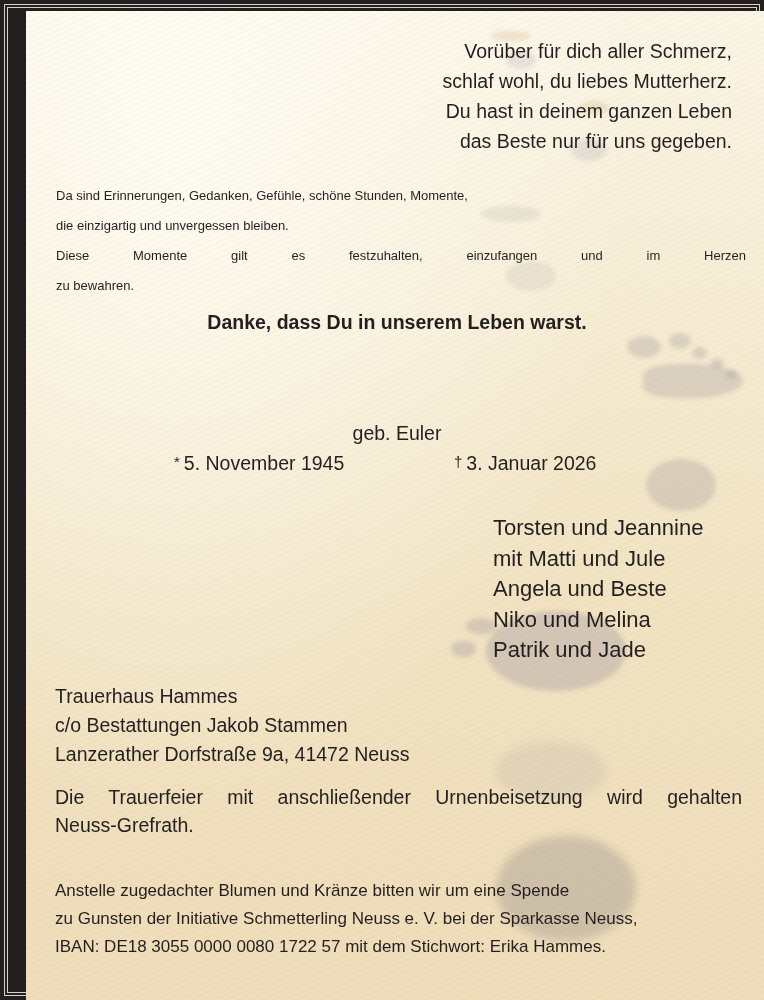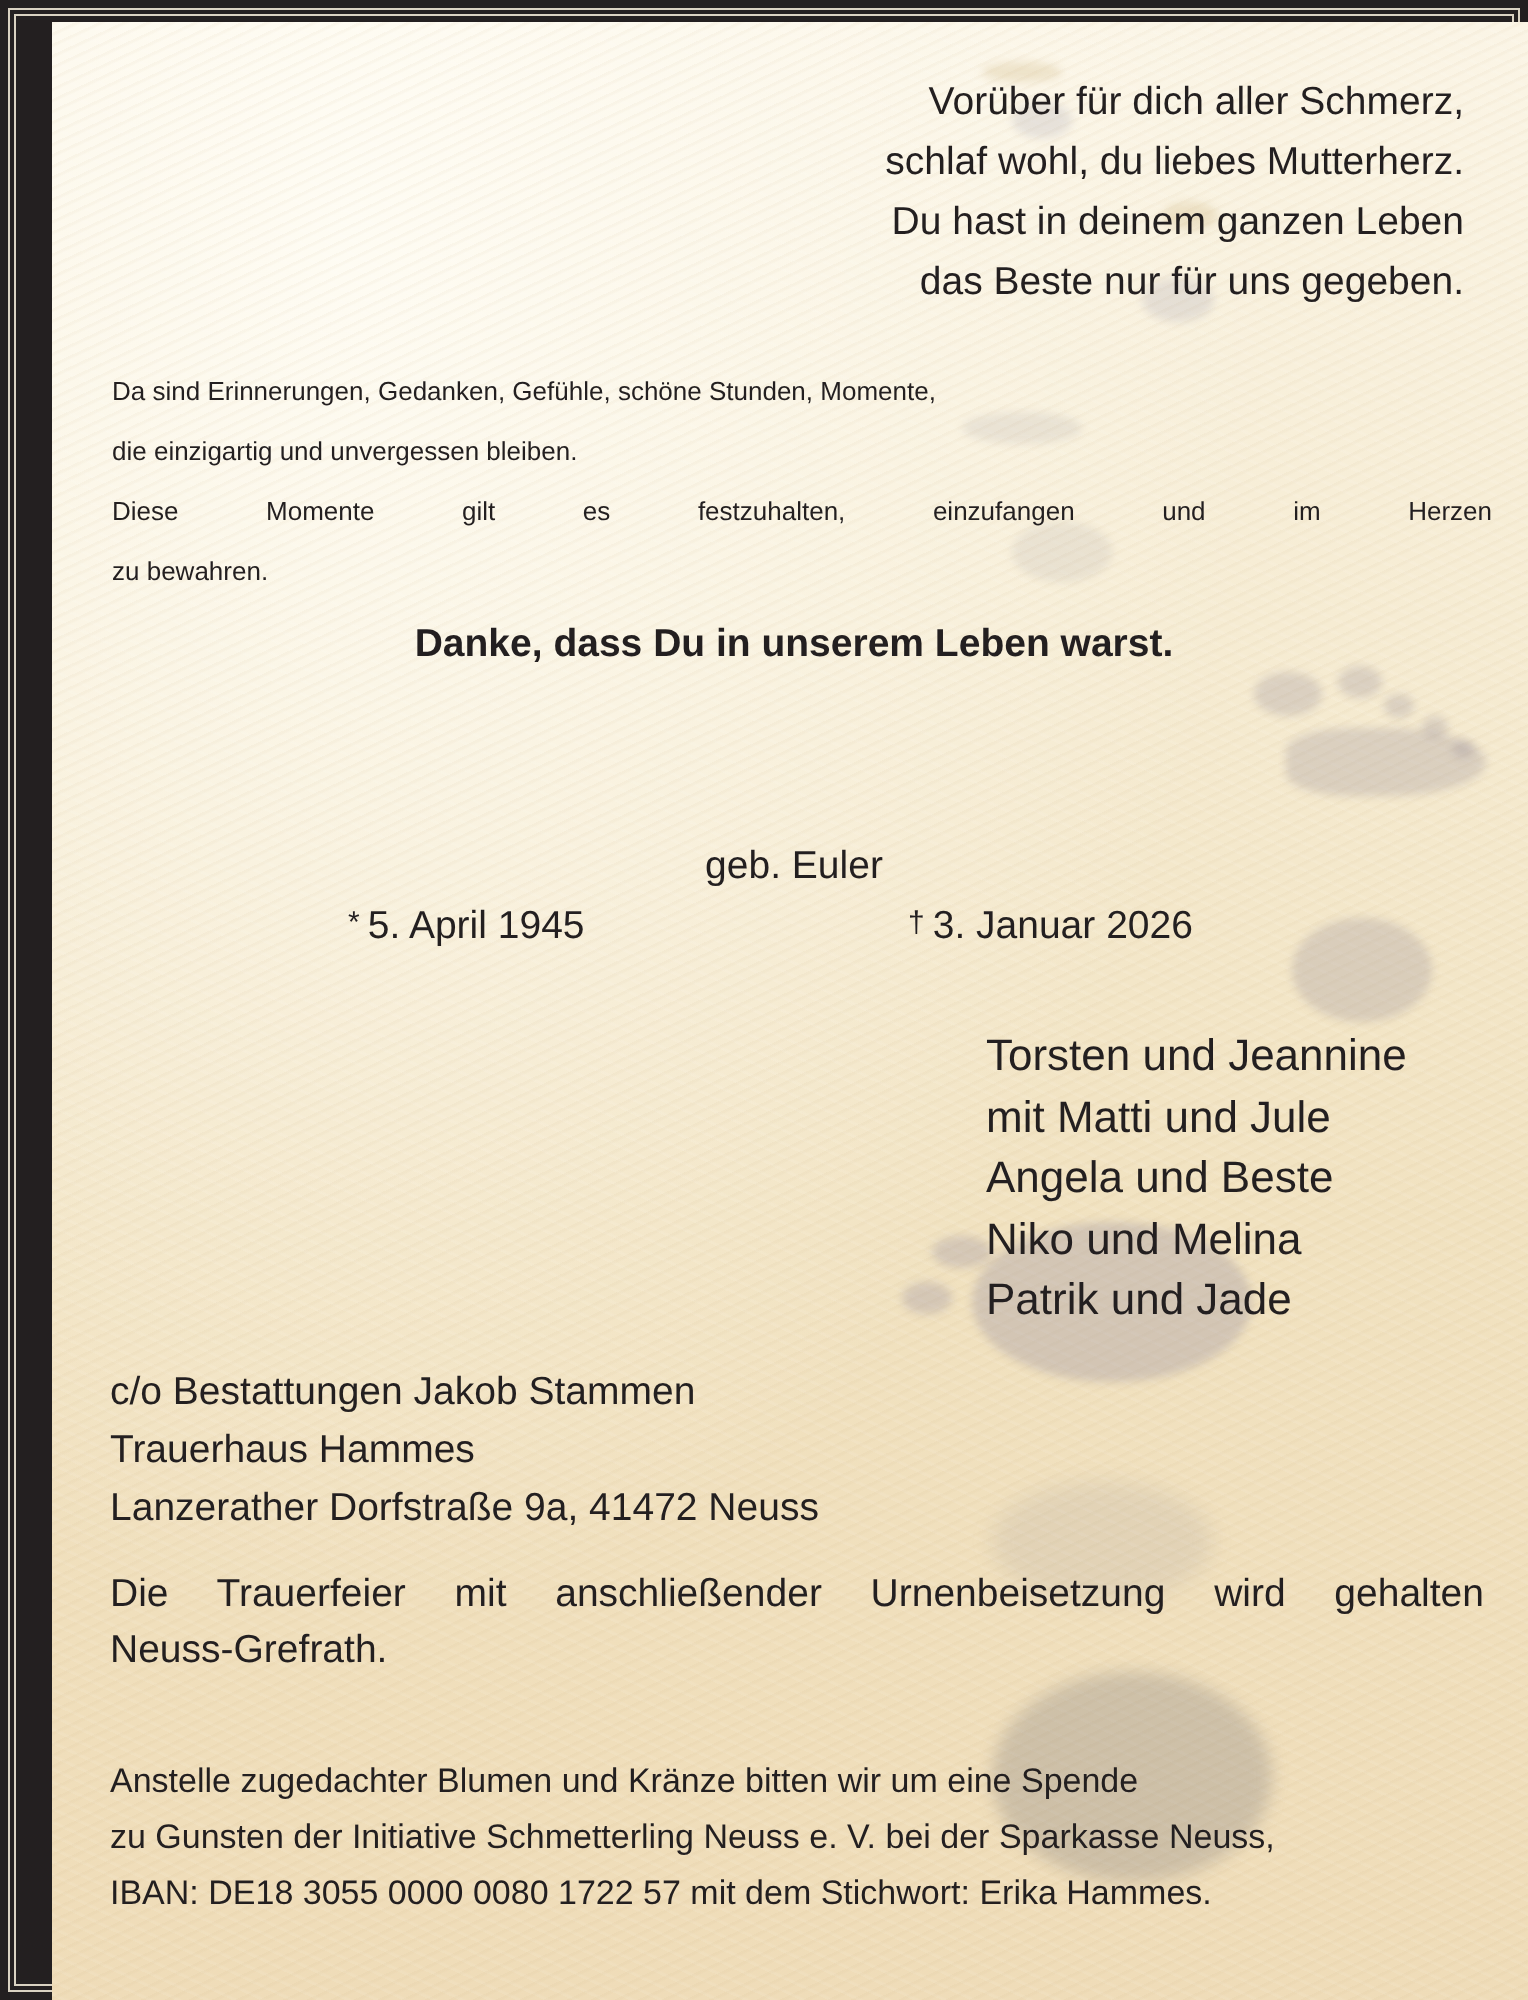--- a/index.html
+++ b/index.html
@@ -107,38 +107,38 @@
       <span class="justify">Diese Momente gilt es festzuhalten, einzufangen und im Herzen</span>
       <span class="line">zu bewahren.</span>
     </div>
 
     <div class="text thanks">Danke, dass Du in unserem Leben warst.</div>
 
 
     <div class="text maiden">geb. Euler</div>
 
     <div class="text birth">
-      <span class="sym">*</span><span>5. April 1945</span>
+      <span class="sym">*</span><span>5. November 1945</span>
     </div>
 
     <div class="text death">
       <span class="sym">†</span><span>3. Januar 2026</span>
     </div>
 
     <div class="text family">
       <span class="line">Torsten und Jeannine</span>
       <span class="line">mit Matti und Jule</span>
       <span class="line">Angela und Beste</span>
       <span class="line">Niko und Melina</span>
       <span class="line">Patrik und Jade</span>
     </div>
 
     <div class="text address">
+      <span class="line">Trauerhaus Hammes</span>
       <span class="line">c/o Bestattungen Jakob Stammen</span>
-      <span class="line">Trauerhaus Hammes</span>
       <span class="line">Lanzerather Dorfstraße 9a, 41472 Neuss</span>
     </div>
 
     <div class="text ceremony">
       <span class="justify">Die Trauerfeier mit anschließender Urnenbeisetzung wird gehalten</span>
       <span class="line">Neuss-Grefrath.</span>
     </div>
 
     <div class="text donation">
       <span class="line">Anstelle zugedachter Blumen und Kränze bitten wir um eine Spende</span>

